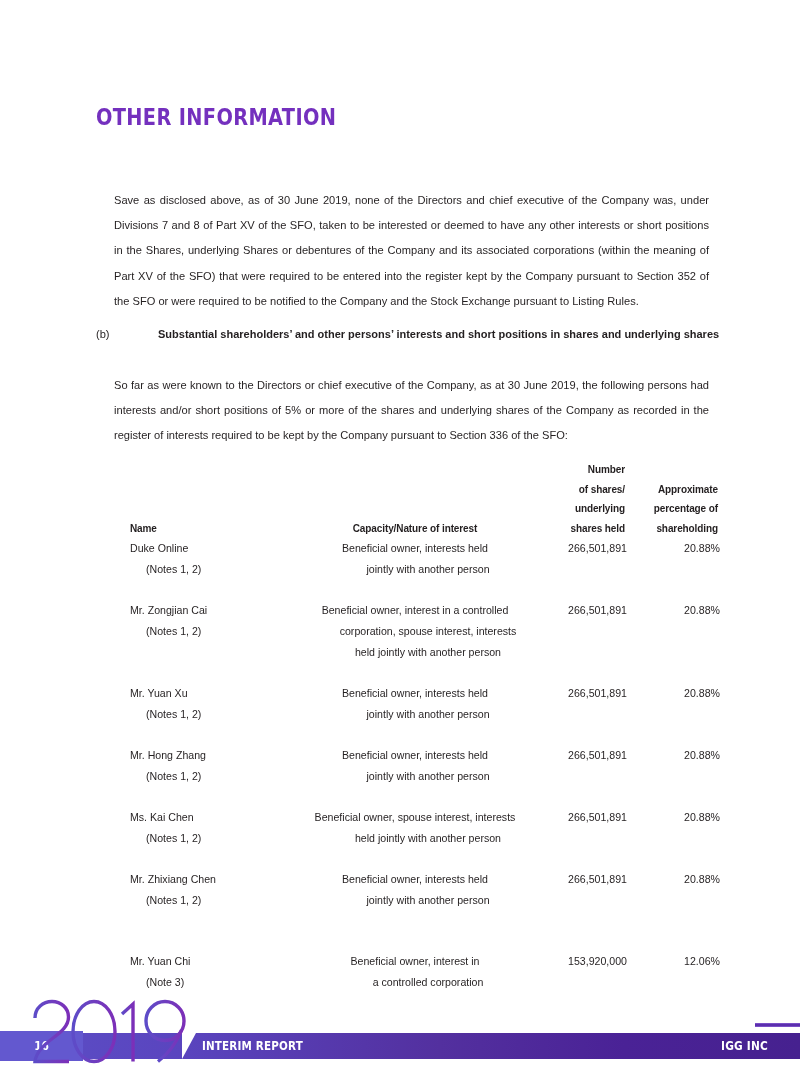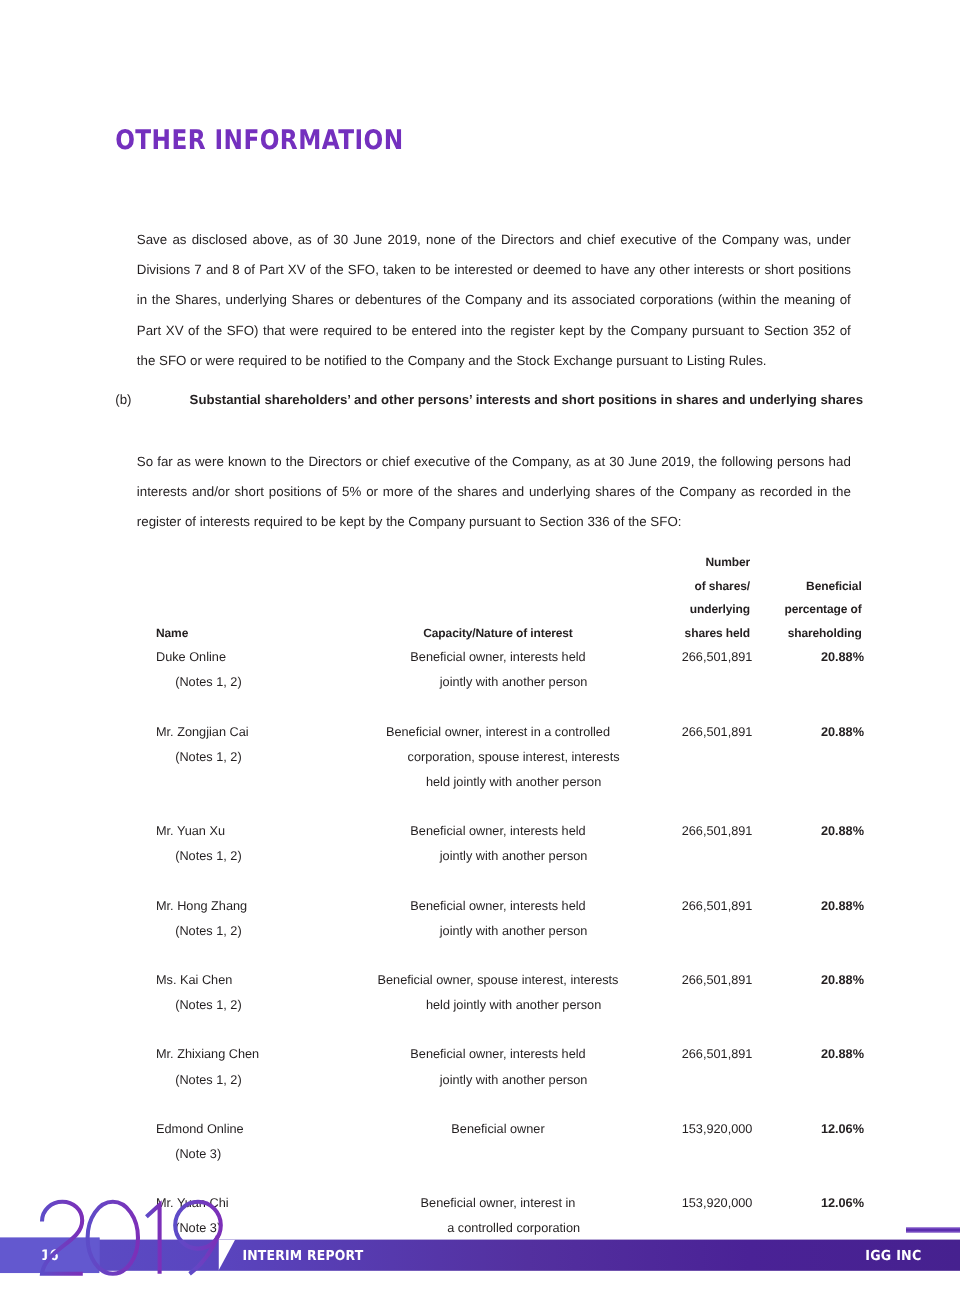--- a/index.html
+++ b/index.html
@@ -95,21 +95,21 @@
 
   .tbl td { padding: 0; vertical-align: top; line-height: 21px; }
   .tbl tr.spacer td { height: 20px; line-height: 20px; font-size: 1px; }
 
   .cell-name { text-align: left; }
   .cell-name .sub { padding-left: 16px; display: block; }
   .cell-cap  { text-align: center; }
   .cell-cap .ln { display: block; }
   .cell-cap .ln.ind { padding-left: 26px; }
   .cell-num  { text-align: right; padding-right: 2px; white-space: nowrap; margin-top: 16px; }
-  .cell-pct  { text-align: right; padding-right: 2px; white-space: nowrap; font-weight: bold; }
+  .cell-pct  { text-align: right; padding-right: 2px; white-space: nowrap; }
 
   
   .footer {
     position: absolute;
     left: 0;
     bottom: 0;
     width: 800px;
     height: 90px;
   }
   
@@ -246,21 +246,21 @@
     <tr>
       <th class="c-name">Name</th>
       <th class="c-cap">Capacity/Nature of interest</th>
       <th class="c-num">
         <div>Number</div>
         <div>of shares/</div>
         <div>underlying</div>
         <div>shares held</div>
       </th>
       <th class="c-pct">
-        <div>Beneficial</div>
+        <div>Approximate</div>
         <div>percentage of</div>
         <div>shareholding</div>
       </th>
     </tr>
   </thead>
   <tbody id="tbody">
       <tr>
         <td class="cell-name"><span>Duke Online</span><span class="sub">(Notes 1, 2)</span></td>
         <td class="cell-cap">
           <span class="ln">Beneficial owner, interests held</span>
@@ -325,28 +325,20 @@
         <td class="cell-name"><span>Mr. Zhixiang Chen</span><span class="sub">(Notes 1, 2)</span></td>
         <td class="cell-cap">
           <span class="ln">Beneficial owner, interests held</span>
           <span class="ln ind">jointly with another person</span>
         </td>
         <td class="cell-num">266,501,891</td>
         <td class="cell-pct">20.88%</td>
       </tr>
       <tr class="spacer">
         <td colspan="4"></td>
-      </tr>
-      <tr>
-        <td class="cell-name"><span>Edmond Online</span><span class="sub">(Note 3)</span></td>
-        <td class="cell-cap">
-          <span class="ln">Beneficial owner</span>
-        </td>
-        <td class="cell-num">153,920,000</td>
-        <td class="cell-pct">12.06%</td>
       </tr>
       <tr class="spacer">
         <td colspan="4"></td>
       </tr>
       <tr>
         <td class="cell-name"><span>Mr. Yuan Chi</span><span class="sub">(Note 3)</span></td>
         <td class="cell-cap">
           <span class="ln">Beneficial owner, interest in</span>
           <span class="ln ind">a controlled corporation</span>
         </td>

